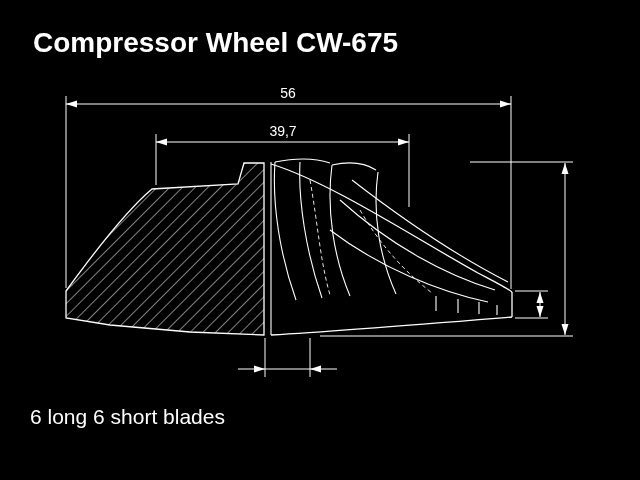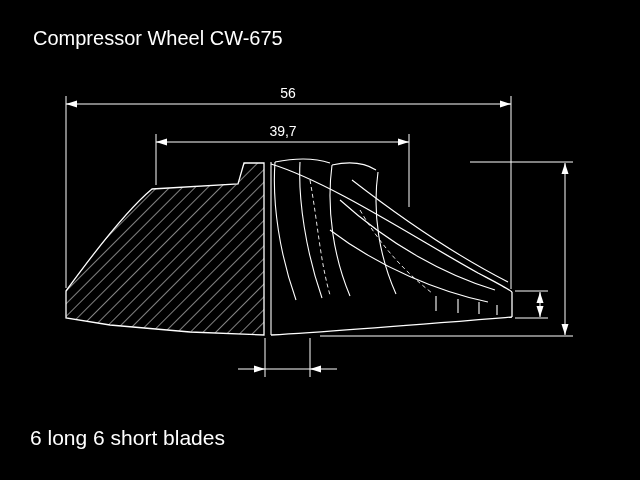--- a/index.html
+++ b/index.html
@@ -5,25 +5,25 @@
   html,body{margin:0;padding:0;background:#000;}
   .screen{
     position:relative;
     width:640px;height:480px;
     background:#000000;
     overflow:hidden;
     font-family:"Liberation Sans", sans-serif;
   }
   .title{
     position:absolute;left:33px;top:27px;
-    color:#ffffff;font-size:20px;font-weight:400;
+    color:#ffffff;font-size:28px;font-weight:700;
     white-space:nowrap;
   }
   .footnote{
-    position:absolute;left:30px;top:426px;
+    position:absolute;left:30px;top:405px;
     color:#ffffff;font-size:21px;font-weight:400;
     white-space:nowrap;
   }
   svg{position:absolute;left:0;top:0;}
   svg text{
     font-family:"Liberation Sans", sans-serif;
     font-size:14px;
     fill:#ffffff;
   }
   .outline{stroke:#ffffff;stroke-width:1.3;fill:none;}

